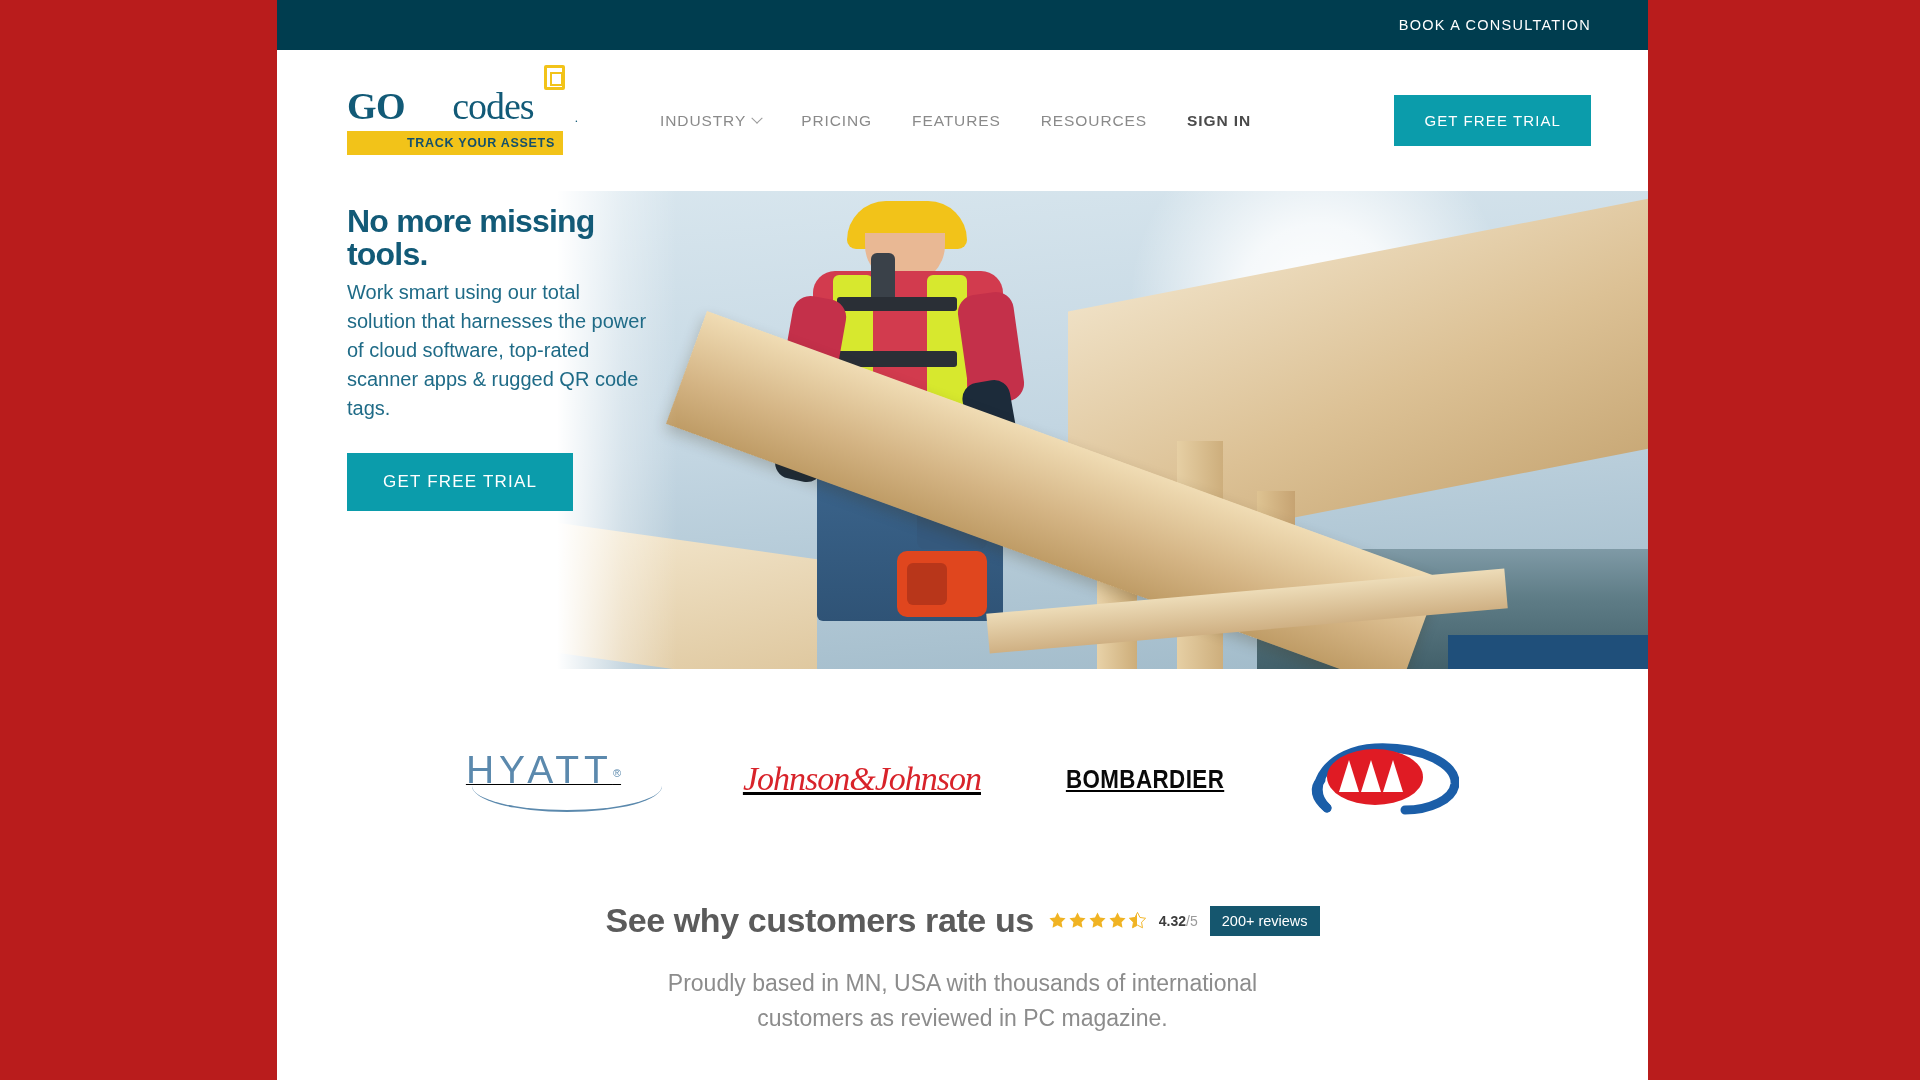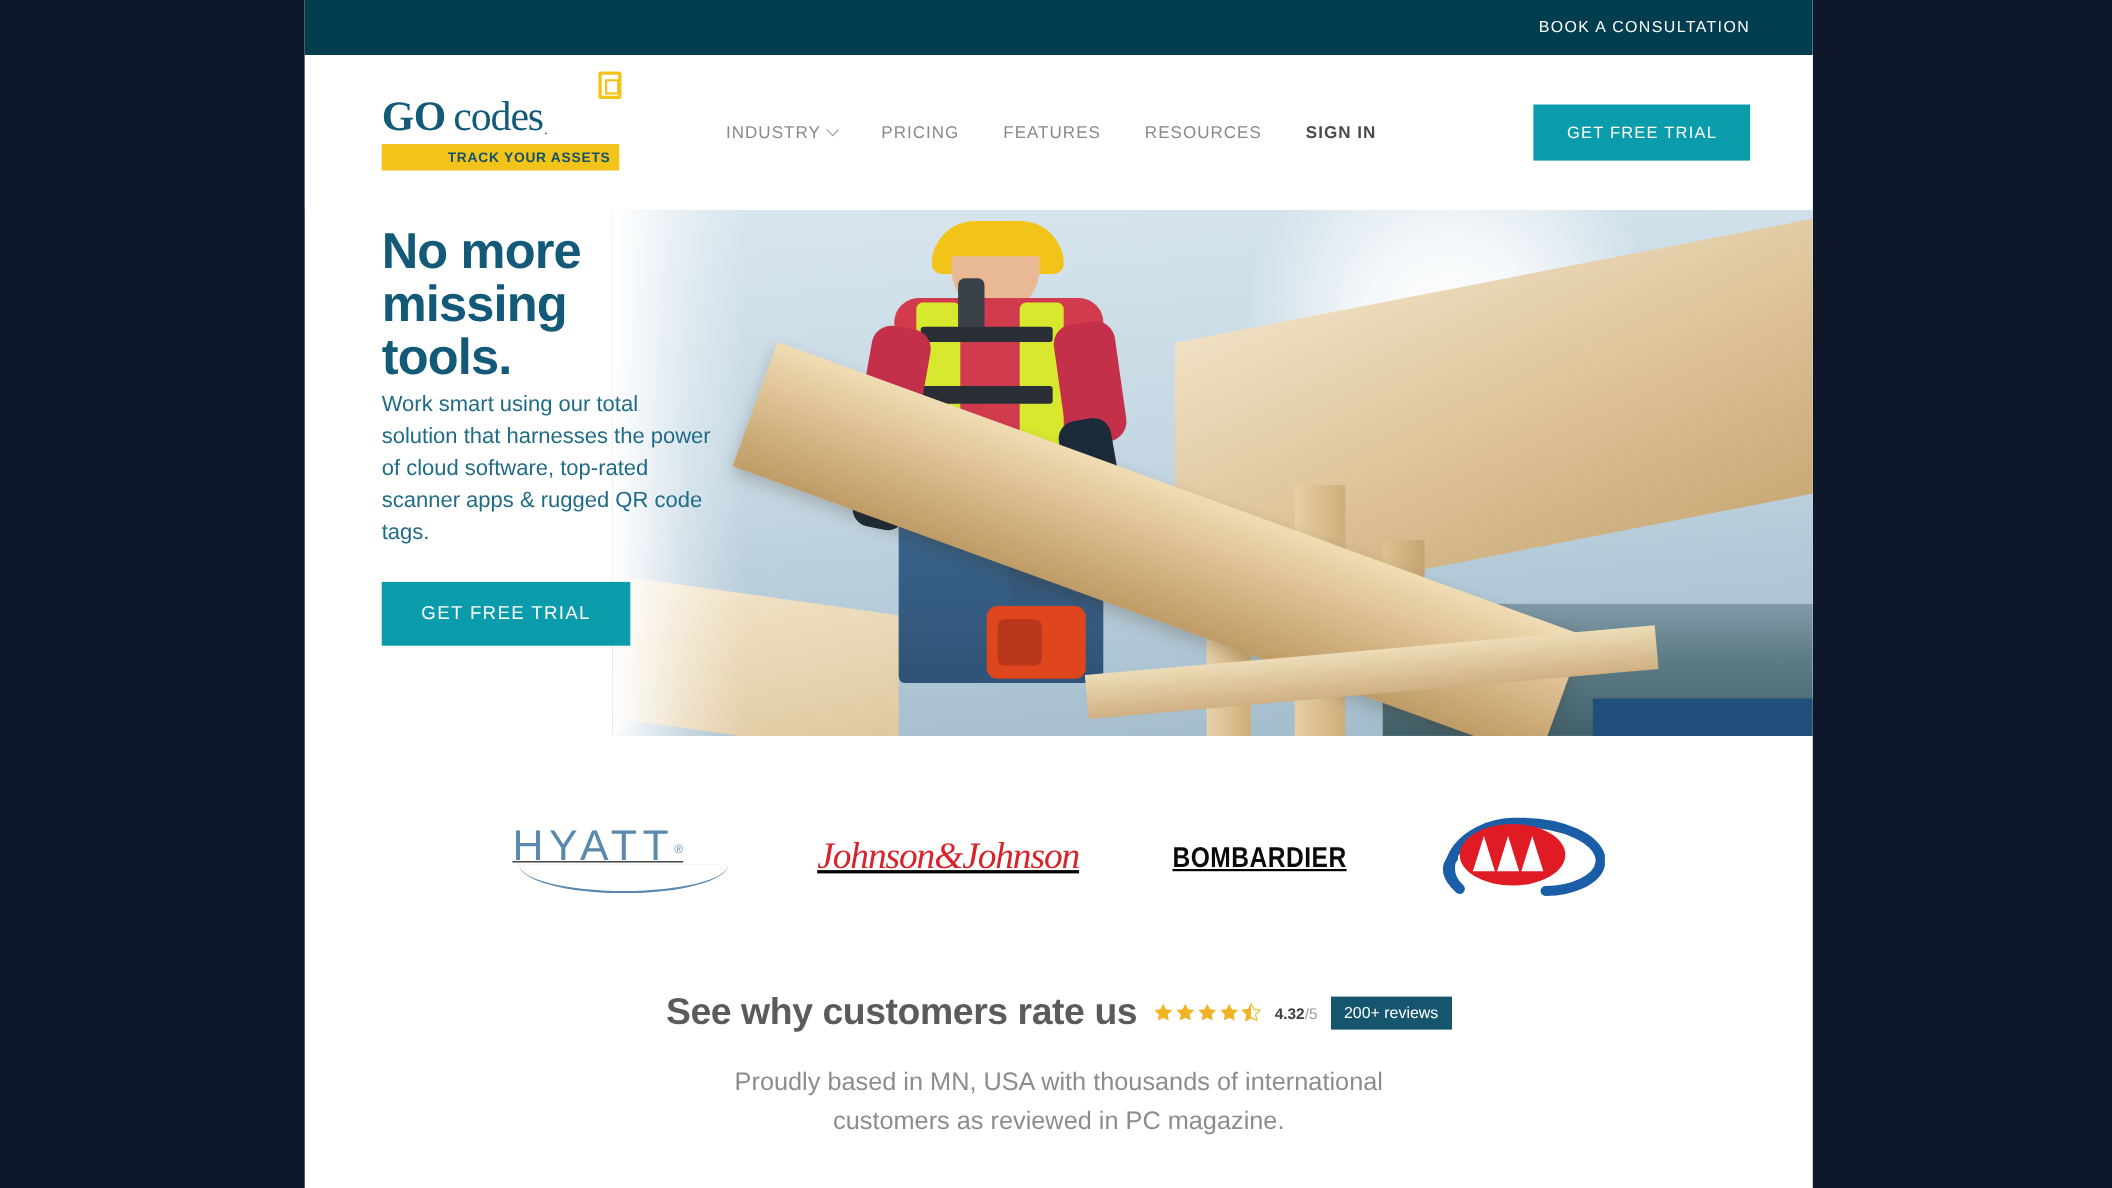--- a/index.html
+++ b/index.html
@@ -9,21 +9,21 @@
     height: 1080px;
     overflow: hidden;
     background: #f0f0f0;
     font-family: "Liberation Sans", sans-serif;
   }
 
   .page {
     position: relative;
     width: 1920px;
     height: 1080px;
-    background: #0f172a;
+    background: #b91c1c;
   }
 
   
   .site {
     position: absolute;
     left: 277px;
     top: 0;
     width: 1371px;
     height: 1080px;
     background: #ffffff;
@@ -62,20 +62,21 @@
   .logo {
     position: relative;
     width: 208px;
     flex: 0 0 auto;
   }
   .logo-wordmark {
     display: flex;
     align-items: flex-end;
     position: relative;
     line-height: 1;
+    gap: 40px;
   }
   .logo-go {
     font-family: "Liberation Serif", serif;
     font-weight: 700;
     font-size: 38px;
     color: #125a77;
     letter-spacing: -0.5px;
   }
   .logo-codes {
     font-family: "Liberation Serif", serif;
@@ -180,21 +181,21 @@
     background: linear-gradient(180deg,#cfe0ea 0%, #b9cfdd 100%);
   }
   .hero-copy {
     position: absolute;
     left: 70px;
     top: 14px;
     width: 300px;
     z-index: 5;
   }
   .hero-title {
-    font-size: 46px;
+    font-size: 32px;
     line-height: 1.04;
     font-weight: 700;
     color: #125a77;
     letter-spacing: -0.8px;
   }
   .hero-sub {
     margin-top: 6px;
     font-size: 20px;
     line-height: 1.45;
     color: #1f6b87;

